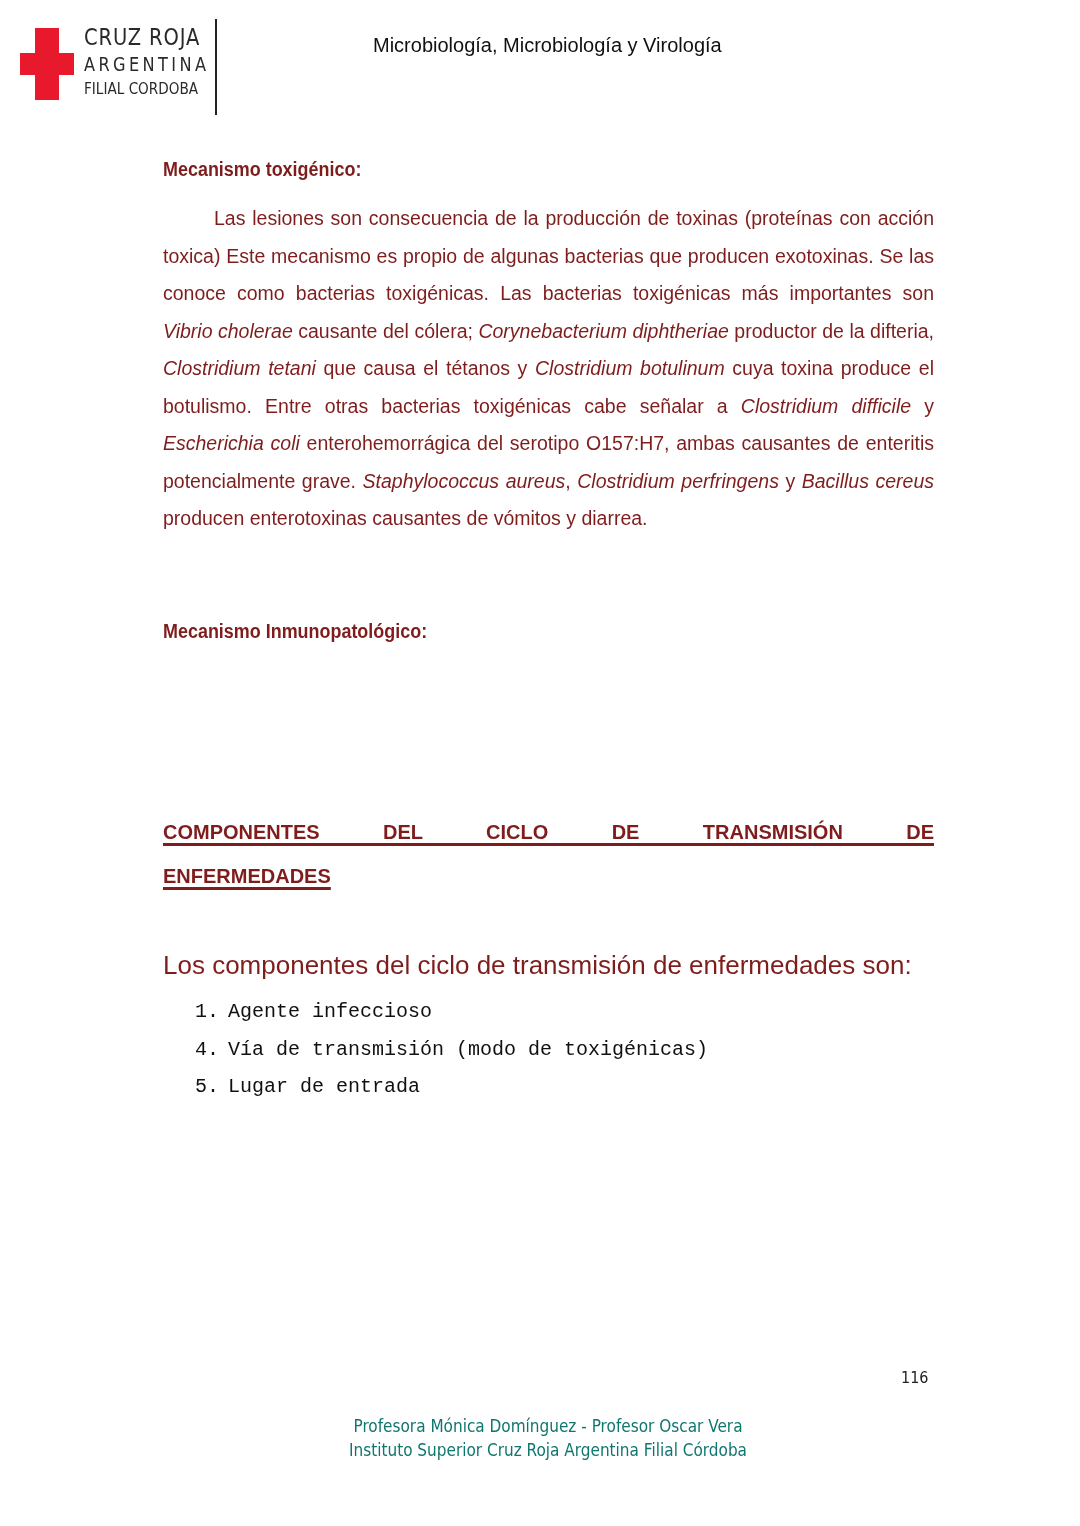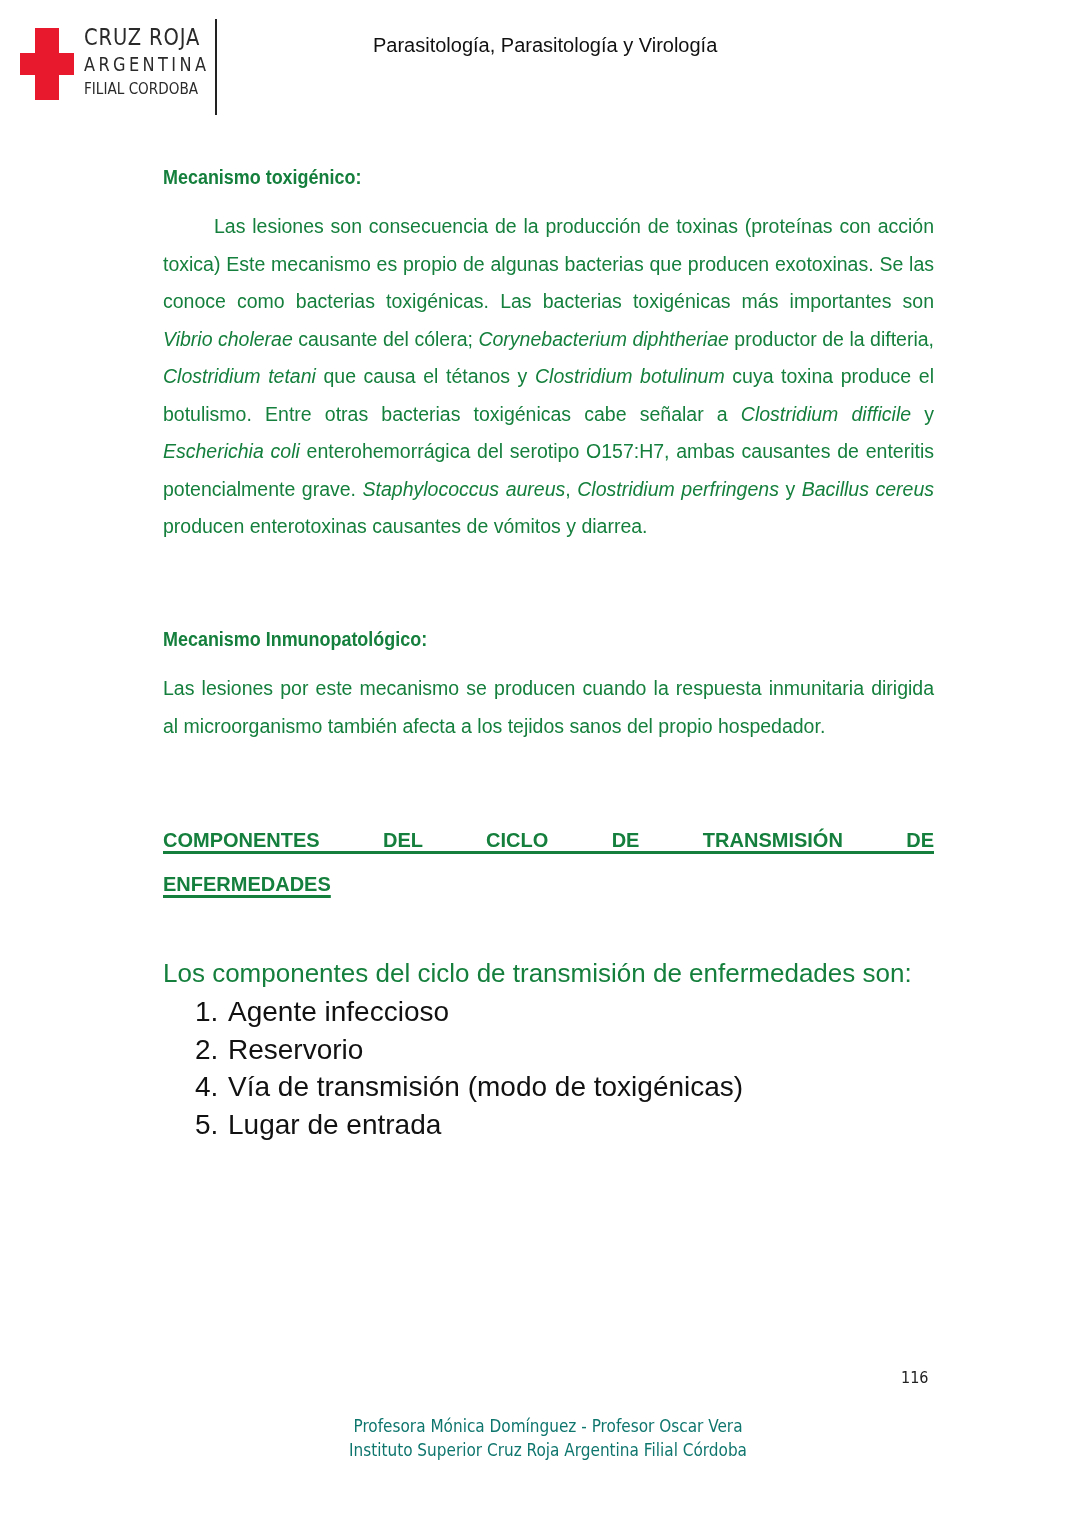--- a/index.html
+++ b/index.html
@@ -12,29 +12,29 @@
   .cross .v { position: absolute; left: 15px; top: 0; width: 24px; height: 72px; background: #e8192c; }
   .cross .h { position: absolute; left: 0; top: 25px; width: 54px; height: 22px; background: #e8192c; }
   .logo-text { position: absolute; left: 64px; top: 8px; font-family: "DejaVu Sans", sans-serif; color: #2a2a2a; line-height: 1; }
   .logo-l1 { font-size: 23px; letter-spacing: 1px; transform: scaleX(0.85); transform-origin: left; white-space: nowrap; }
   .logo-l2 { font-size: 19px; letter-spacing: 4px; margin-top: 6px; transform: scaleX(0.85); transform-origin: left; white-space: nowrap; }
   .logo-l3 { font-size: 16px; margin-top: 7px; transform: scaleX(0.85); transform-origin: left; white-space: nowrap; }
   .logo-divider { position: absolute; left: 207px; top: 19px; width: 2px; height: 96px; background: #222; }
   .header-title { position: absolute; left: 365px; top: 34px; font-family: "Liberation Sans", sans-serif; font-size: 20px; color: #111; white-space: nowrap; }
 
   
-  .content { position: absolute; left: 155px; width: 771px; font-family: "Liberation Sans", sans-serif; font-size: 19.5px; color: #15803d; margin-top: 8px; }
+  .content { position: absolute; left: 155px; width: 771px; font-family: "Liberation Sans", sans-serif; font-size: 19.5px; color: #7f1d1d; }
   .h-bold { font-weight: bold; font-size: 19.5px; transform: scaleX(0.92); transform-origin: left; white-space: nowrap; }
   .para { line-height: 37.5px; text-align: justify; transform: scaleX(1); }
   .para i { font-style: italic; }
   .indent { text-indent: 51px; }
   .big-title { font-weight: bold; font-size: 20px; text-decoration: underline; text-decoration-thickness: 3px; text-underline-offset: 4px; line-height: 44px; text-align: justify; text-align-last: justify; }
   .big-title.last { text-align-last: left; }
 
-  ol.list { position: absolute; left: 187px; top: 993px; margin: 0; padding: 0; list-style: none; font-family: Liberation Sans, sans-serif; font-size: 28px; color: #111; }
+  ol.list { position: absolute; left: 187px; top: 993px; margin: 0; padding: 0; list-style: none; font-family: Liberation Mono, monospace; font-size: 20px; color: #111; }
   ol.list li { height: 37.6px; line-height: 37.6px; white-space: nowrap; }
   ol.list .num { display: inline-block; width: 33px; }
 
   .page-number { position: absolute; left: 893px; top: 1368px; font-family: "DejaVu Sans", sans-serif; font-size: 16px; color: #222; transform: scaleX(0.9); transform-origin: left; }
   .footer { position: absolute; left: 0; width: 1080px; text-align: center; top: 1414px; font-family: "DejaVu Sans", sans-serif; font-size: 17px; color: #0f766e; line-height: 24px; }
   .footer div { transform: scaleX(0.9); }
 </style>
 </head>
 <body>
 
@@ -45,46 +45,42 @@
       <div class="v"></div>
         <div class="h"></div>
     </div>
     <div class="logo-text">
       <div class="logo-l1">CRUZ ROJA</div>
       <div class="logo-l2">ARGENTINA</div>
       <div class="logo-l3">FILIAL CORDOBA</div>
     </div>
   </div>
   <div class="logo-divider"></div>
-  <div class="header-title">Parasitología, Parasitología y Virología</div>
+  <div class="header-title">Microbiología, Microbiología y Virología</div>
 
   <div class="content" style="top:158px;">
     <div class="h-bold">Mecanismo toxigénico:</div>
   </div>
   <div class="content" style="top:200px;">
     <p class="para indent" id="tox-para" style="margin:0;"><span>Las lesiones son consecuencia de la producción de toxinas (proteínas con acción toxica) Este mecanismo es propio de algunas bacterias que producen exotoxinas. Se las conoce como bacterias toxigénicas. Las bacterias toxigénicas más importantes son </span><i>Vibrio cholerae</i><span> causante del cólera; </span><i>Corynebacterium diphtheriae</i><span> productor de la difteria, </span><i>Clostridium tetani</i><span> que causa el tétanos y </span><i>Clostridium botulinum</i><span> cuya toxina produce el botulismo. Entre otras bacterias toxigénicas cabe señalar a </span><i>Clostridium difficile</i><span> y </span><i>Escherichia coli</i><span> enterohemorrágica del serotipo O157:H7, ambas causantes de enteritis potencialmente grave. </span><i>Staphylococcus aureus</i><span>, </span><i>Clostridium perfringens</i><span> y </span><i>Bacillus cereus</i><span> producen enterotoxinas causantes de vómitos y diarrea.</span></p>
   </div>
 
   <div class="content" style="top:620px;">
     <div class="h-bold">Mecanismo Inmunopatológico:</div>
   </div>
-  <div class="content" style="top:662px;">
-    <p class="para" style="margin:0;">Las lesiones por este mecanismo se producen cuando la respuesta inmunitaria dirigida al microorganismo también afecta a los tejidos sanos del propio hospedador.</p>
-  </div>
 
   <div class="content" style="top:810px;">
     <div class="big-title">COMPONENTES DEL CICLO DE TRANSMISIÓN DE</div>
     <div class="big-title last">ENFERMEDADES</div>
   </div>
 
   <div class="content" style="top:950px; font-size:26px;">Los componentes del ciclo de transmisión de enfermedades son:</div>
 
   <ol class="list" id="comp-list">
     <li><span class="num">1.</span><span>Agente infeccioso</span></li>
-    <li><span class="num">2.</span><span>Reservorio</span></li>
     <li><span class="num">4.</span><span>Vía de transmisión (modo de toxigénicas)</span></li>
     <li><span class="num">5.</span><span>Lugar de entrada</span></li>
   </ol>
 
   <div class="page-number">116</div>
   <div class="footer">
     <div>Profesora Mónica Domínguez - Profesor Oscar Vera</div>
     <div>Instituto Superior Cruz Roja Argentina Filial Córdoba</div>
   </div>
 </div>

